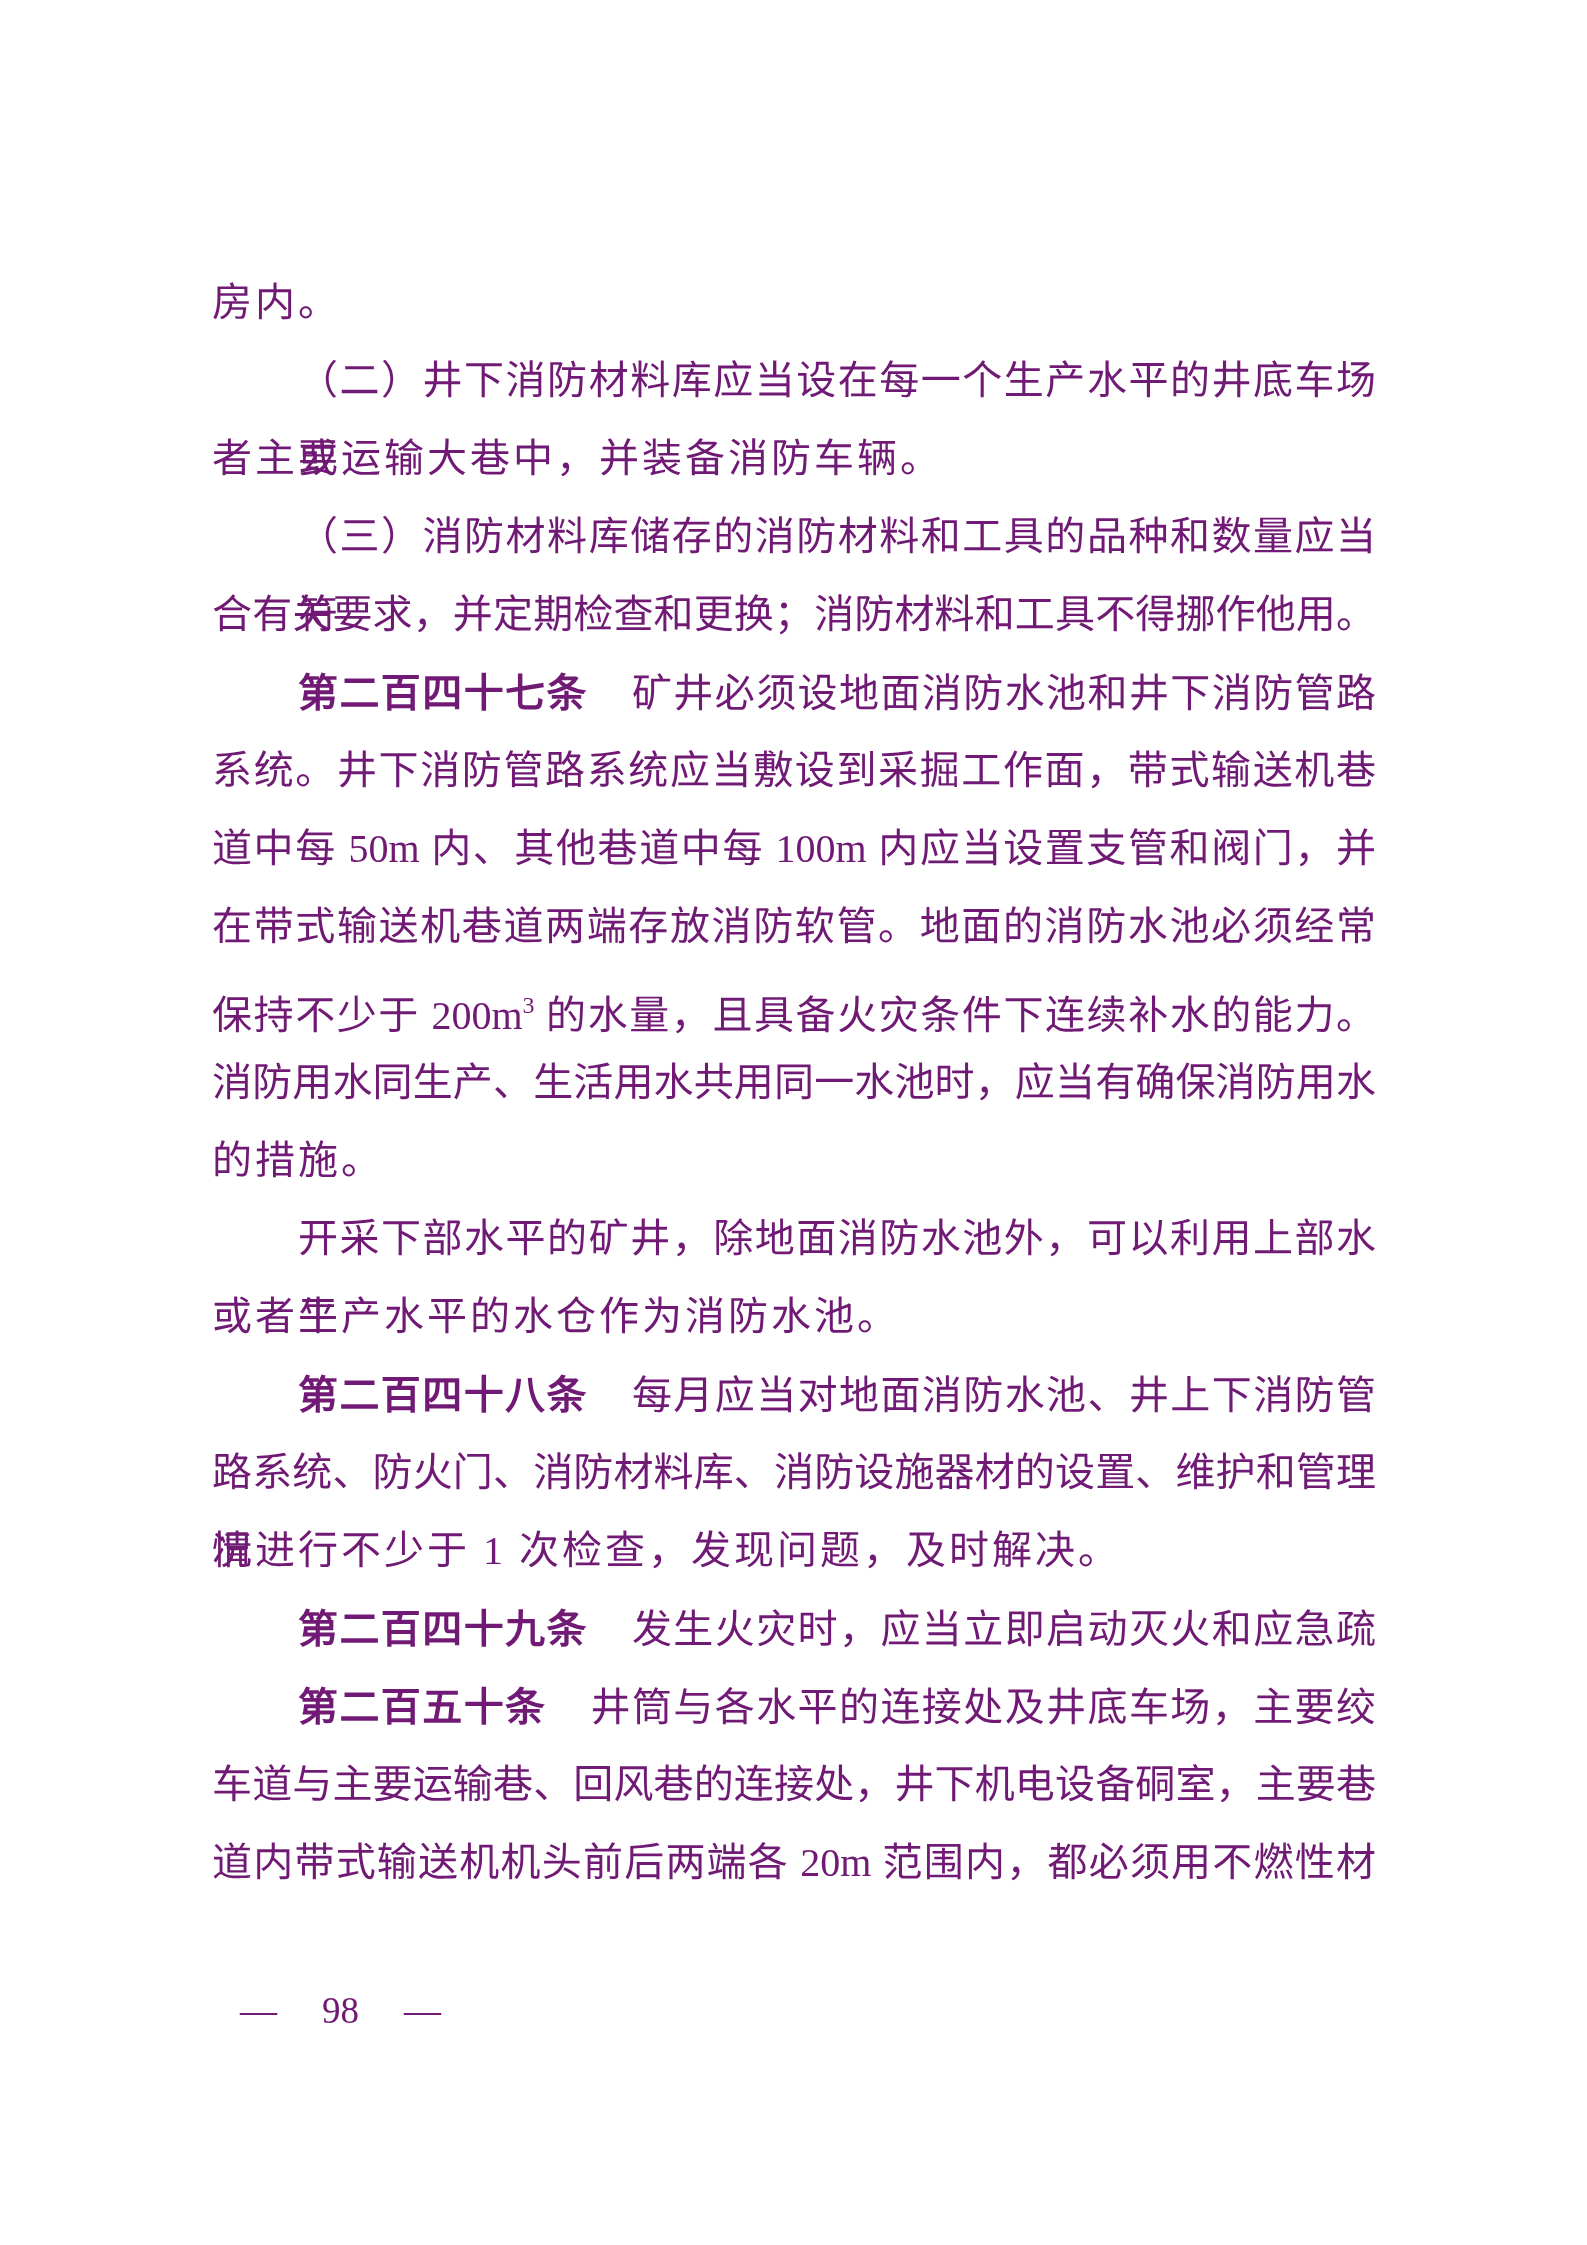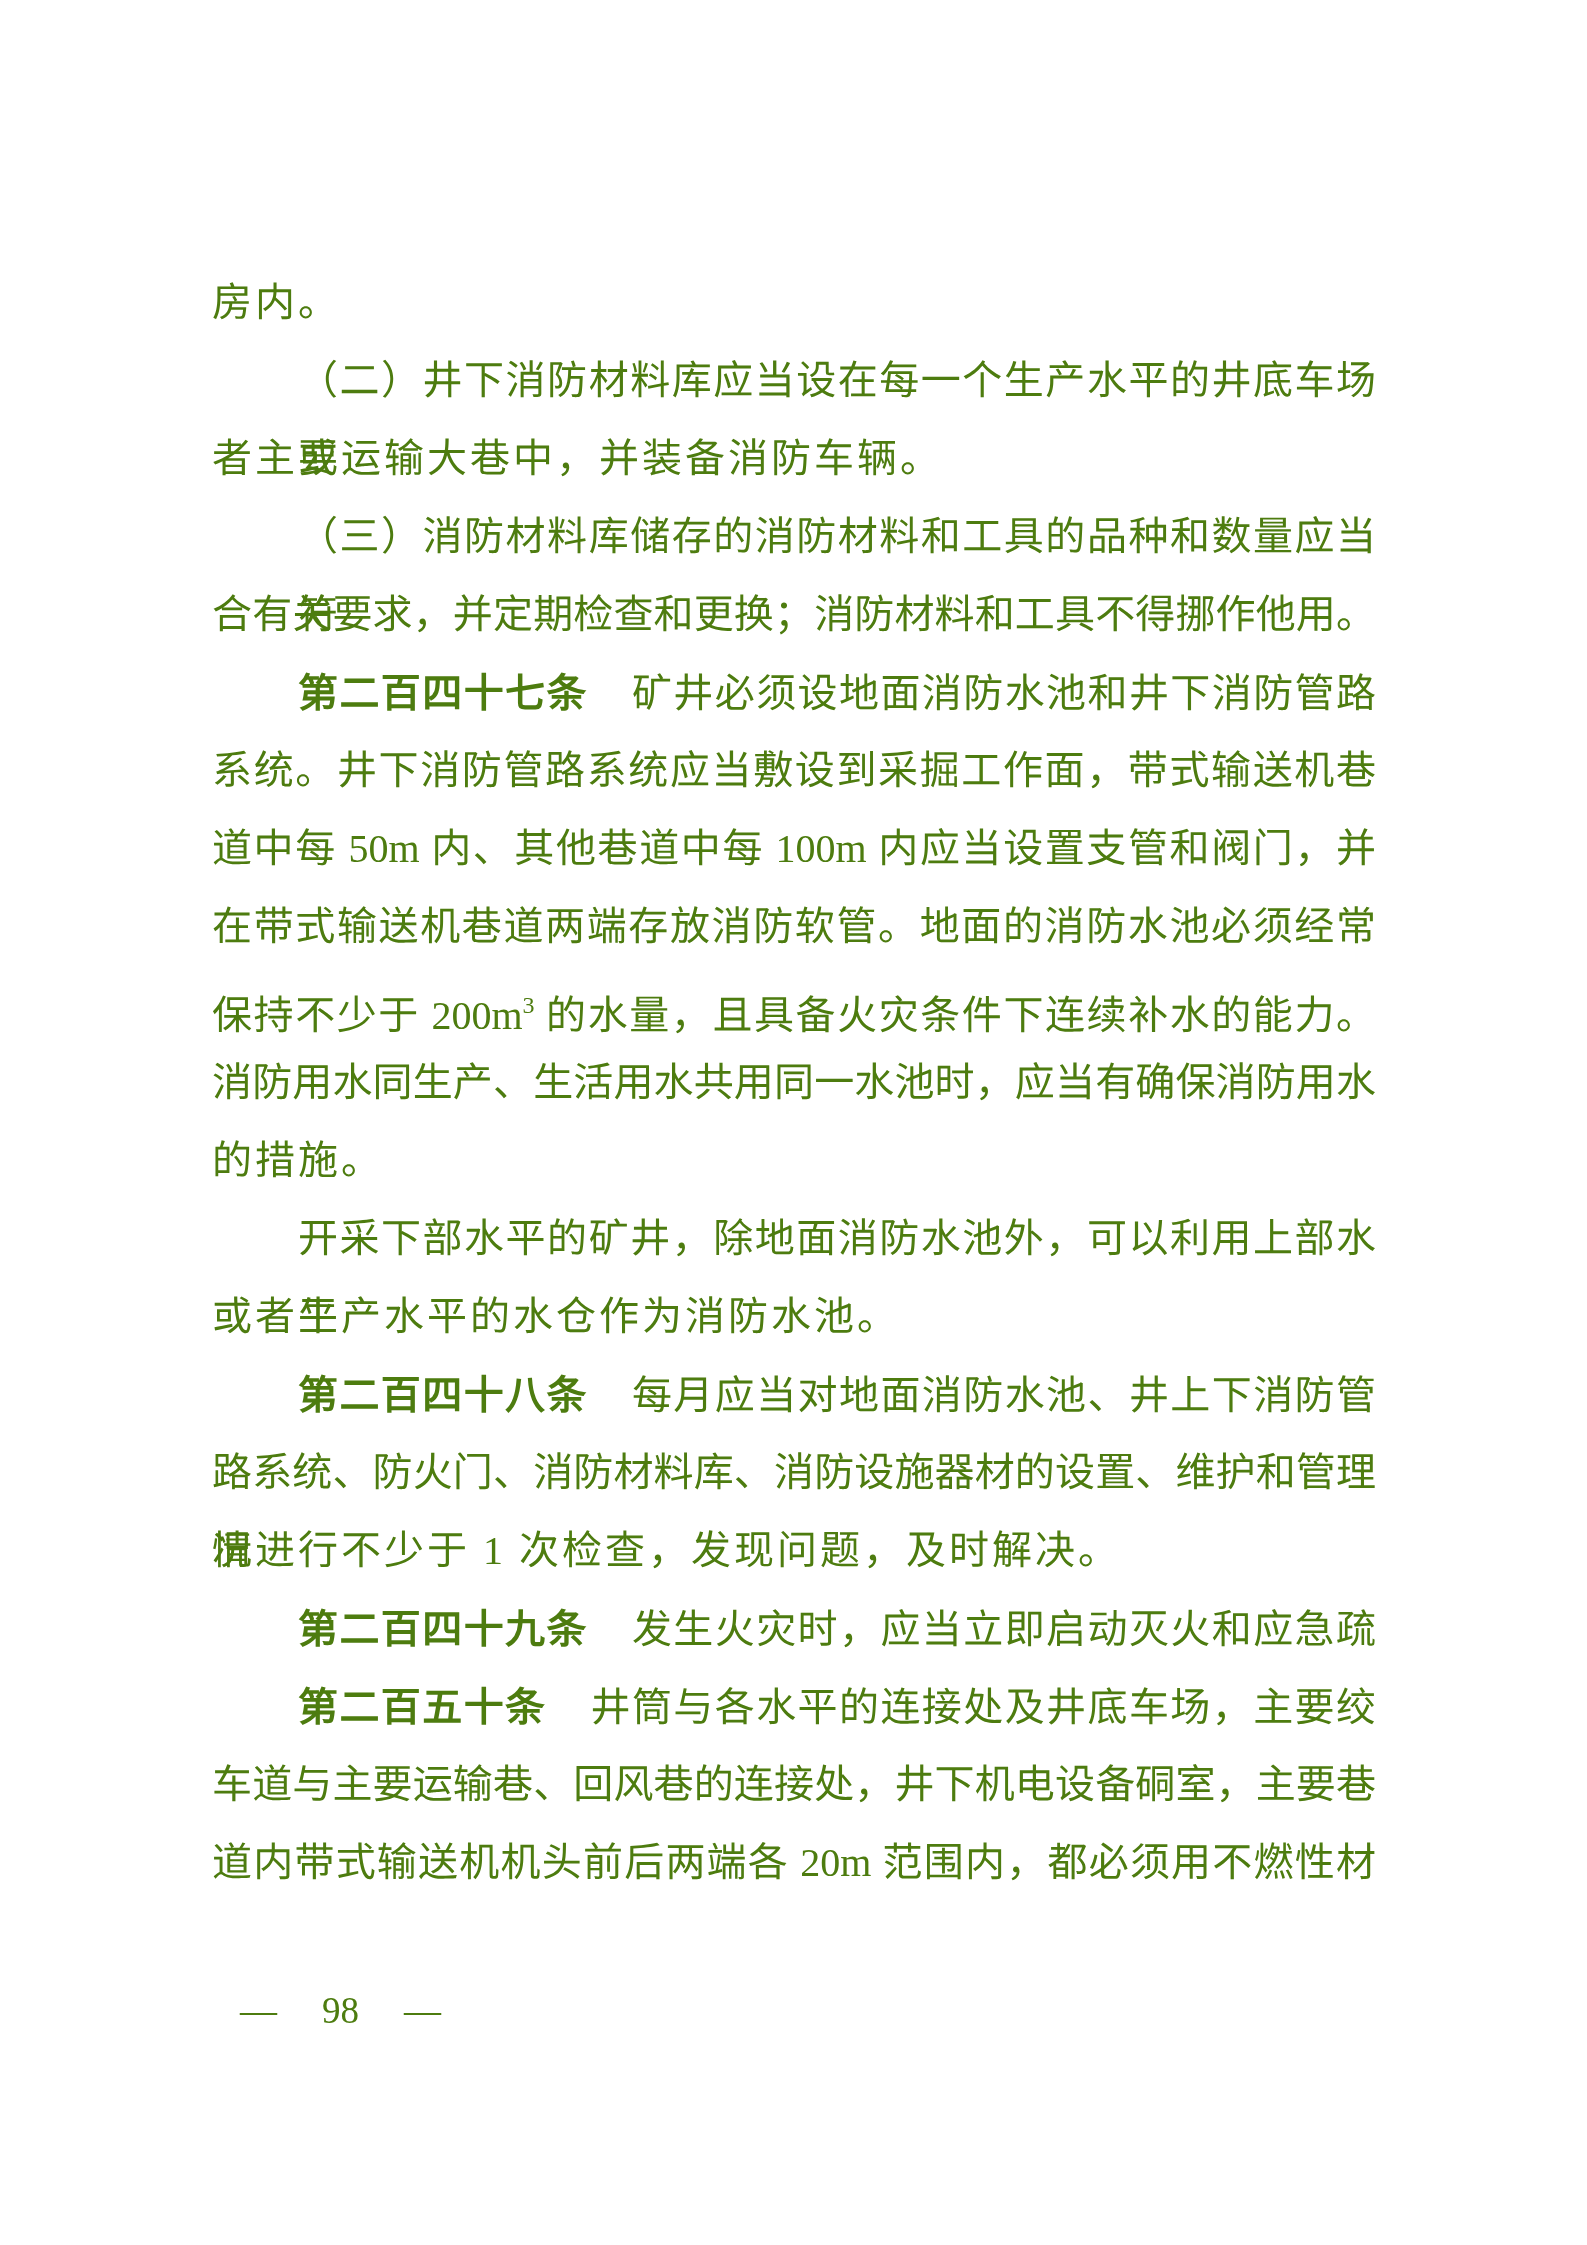--- a/index.html
+++ b/index.html
@@ -7,21 +7,21 @@
     padding: 0;
     background: #ffffff;
   }
   .page {
     position: relative;
     width: 1587px;
     height: 2245px;
     background: #ffffff;
     overflow: hidden;
     font-family: "Liberation Serif", "DejaVu Serif", serif;
-    color: #4d7c0f;
+    color: #701a75;
   }
   .textblock {
     position: absolute;
     left: 212px;
     top: 264px;
     width: 1164px;
   }
   .line {
     height: 78px;
     line-height: 78px;

